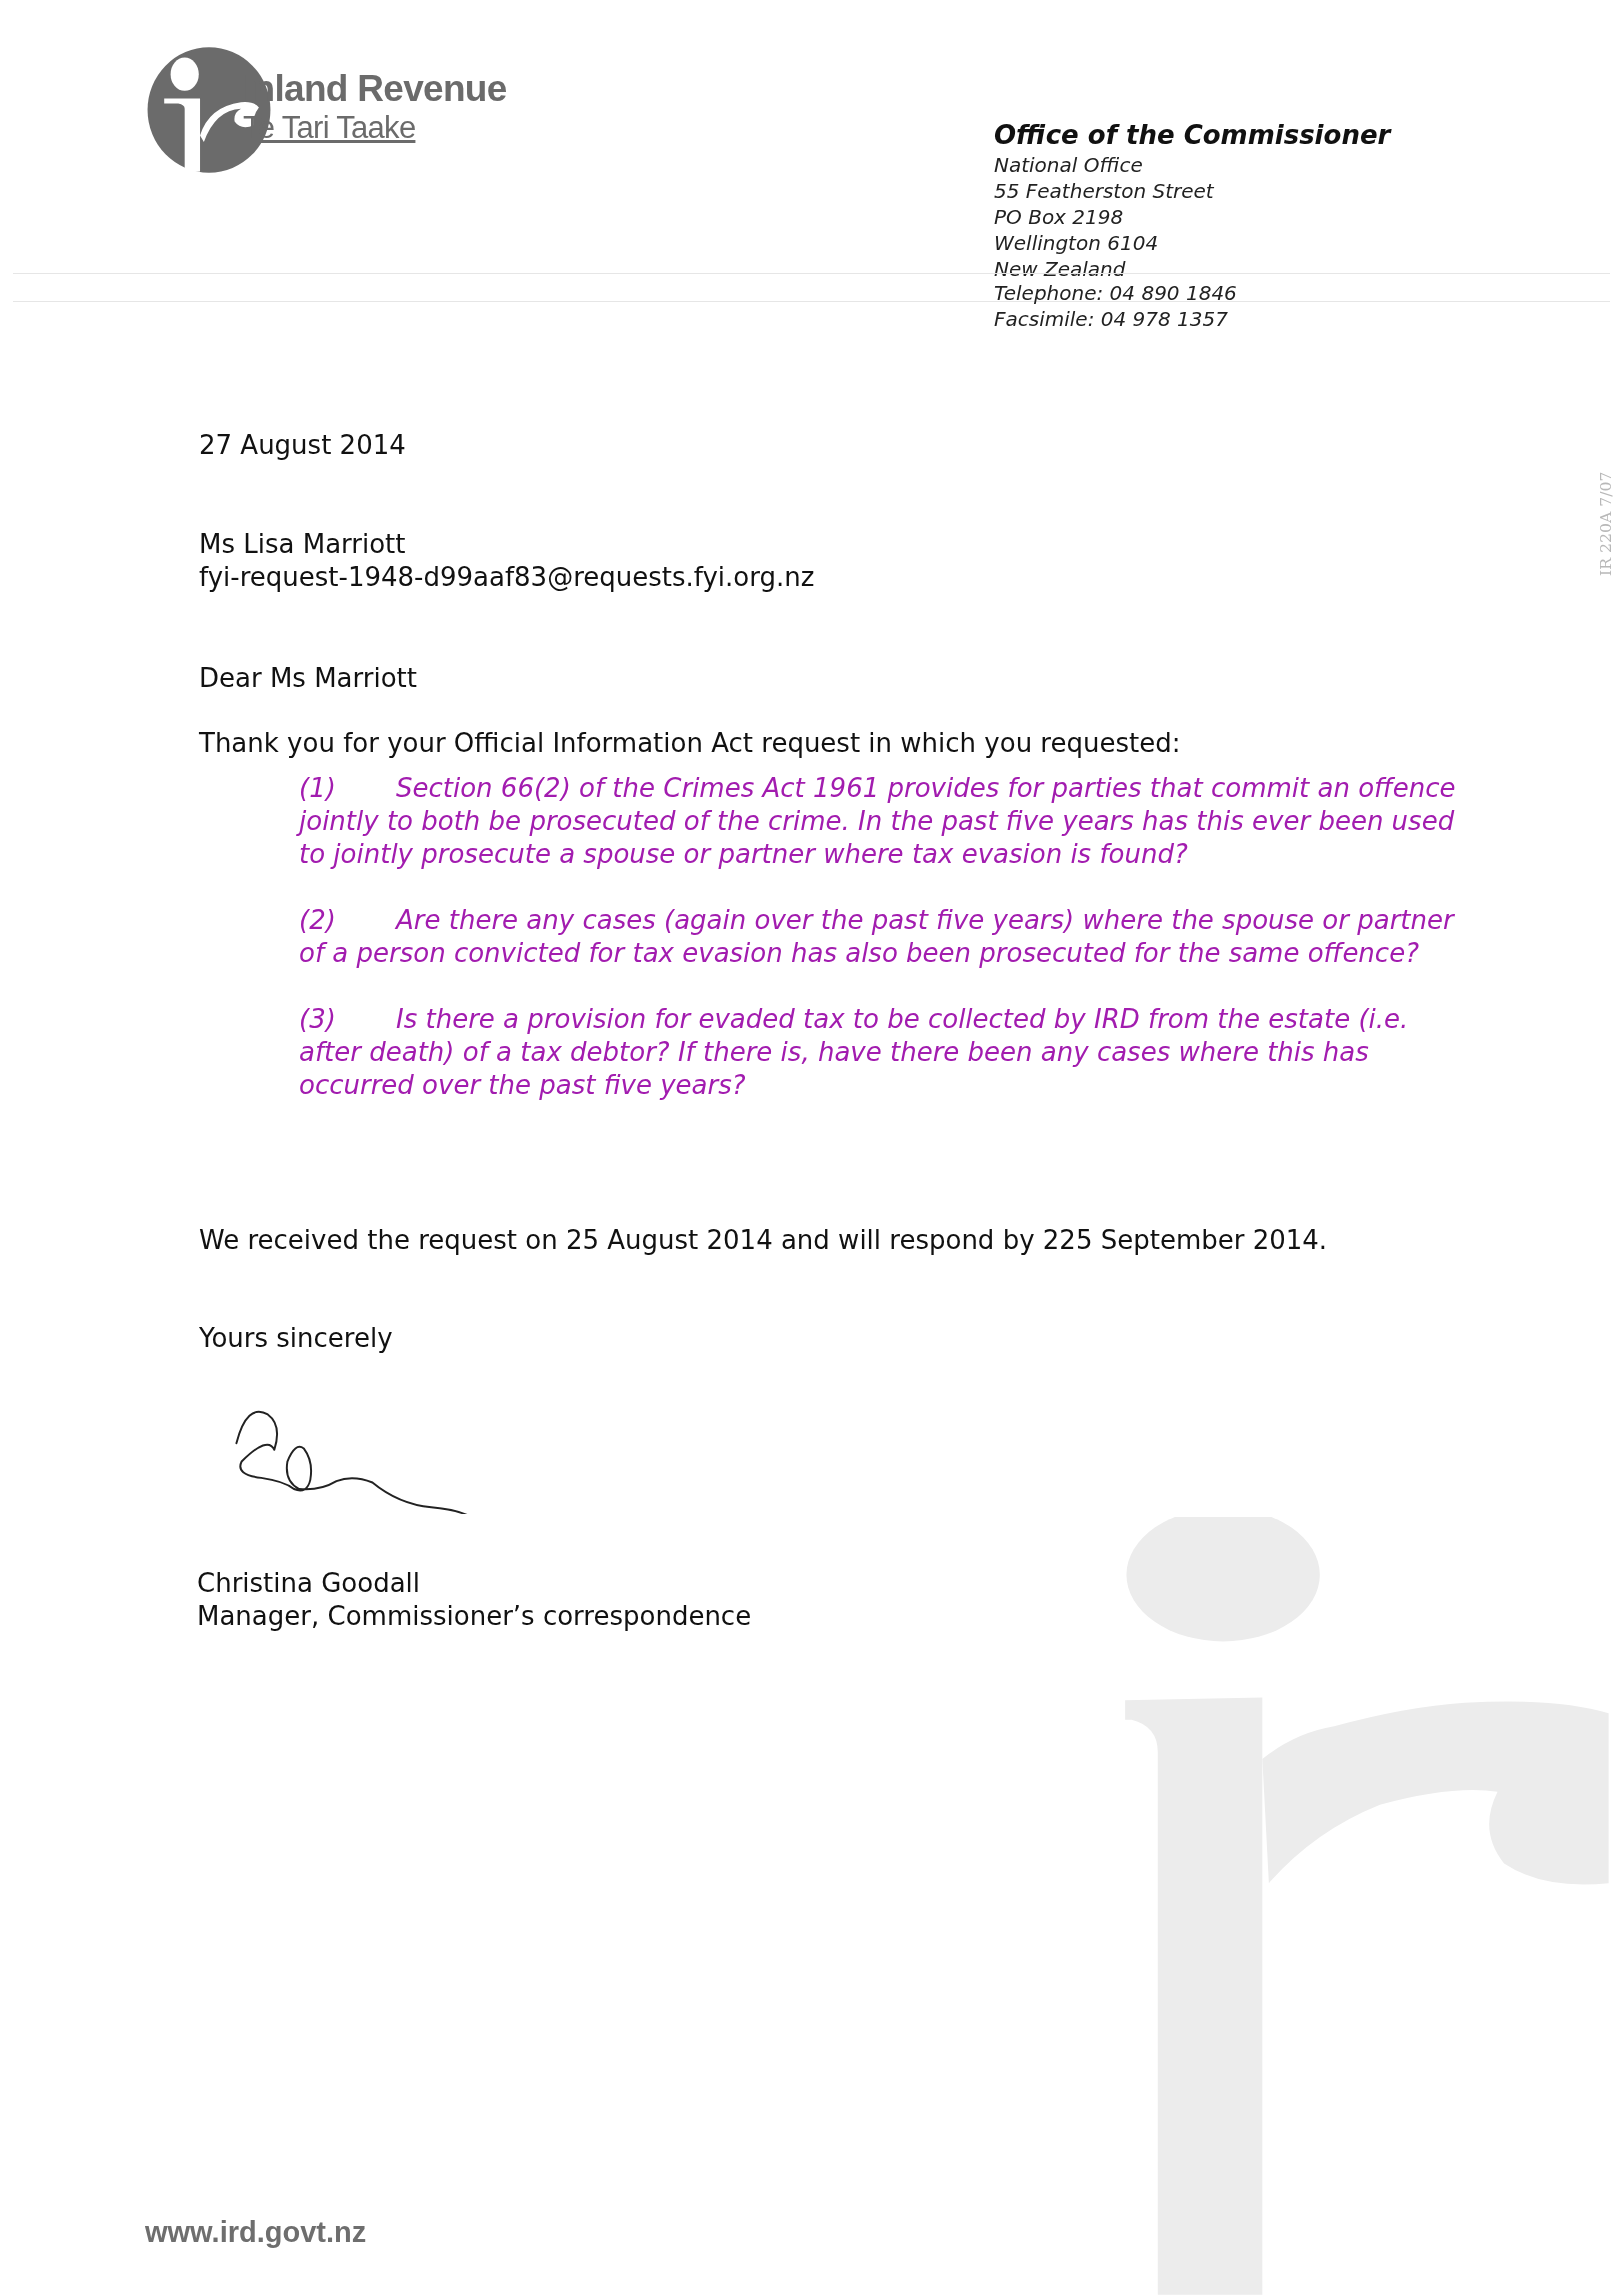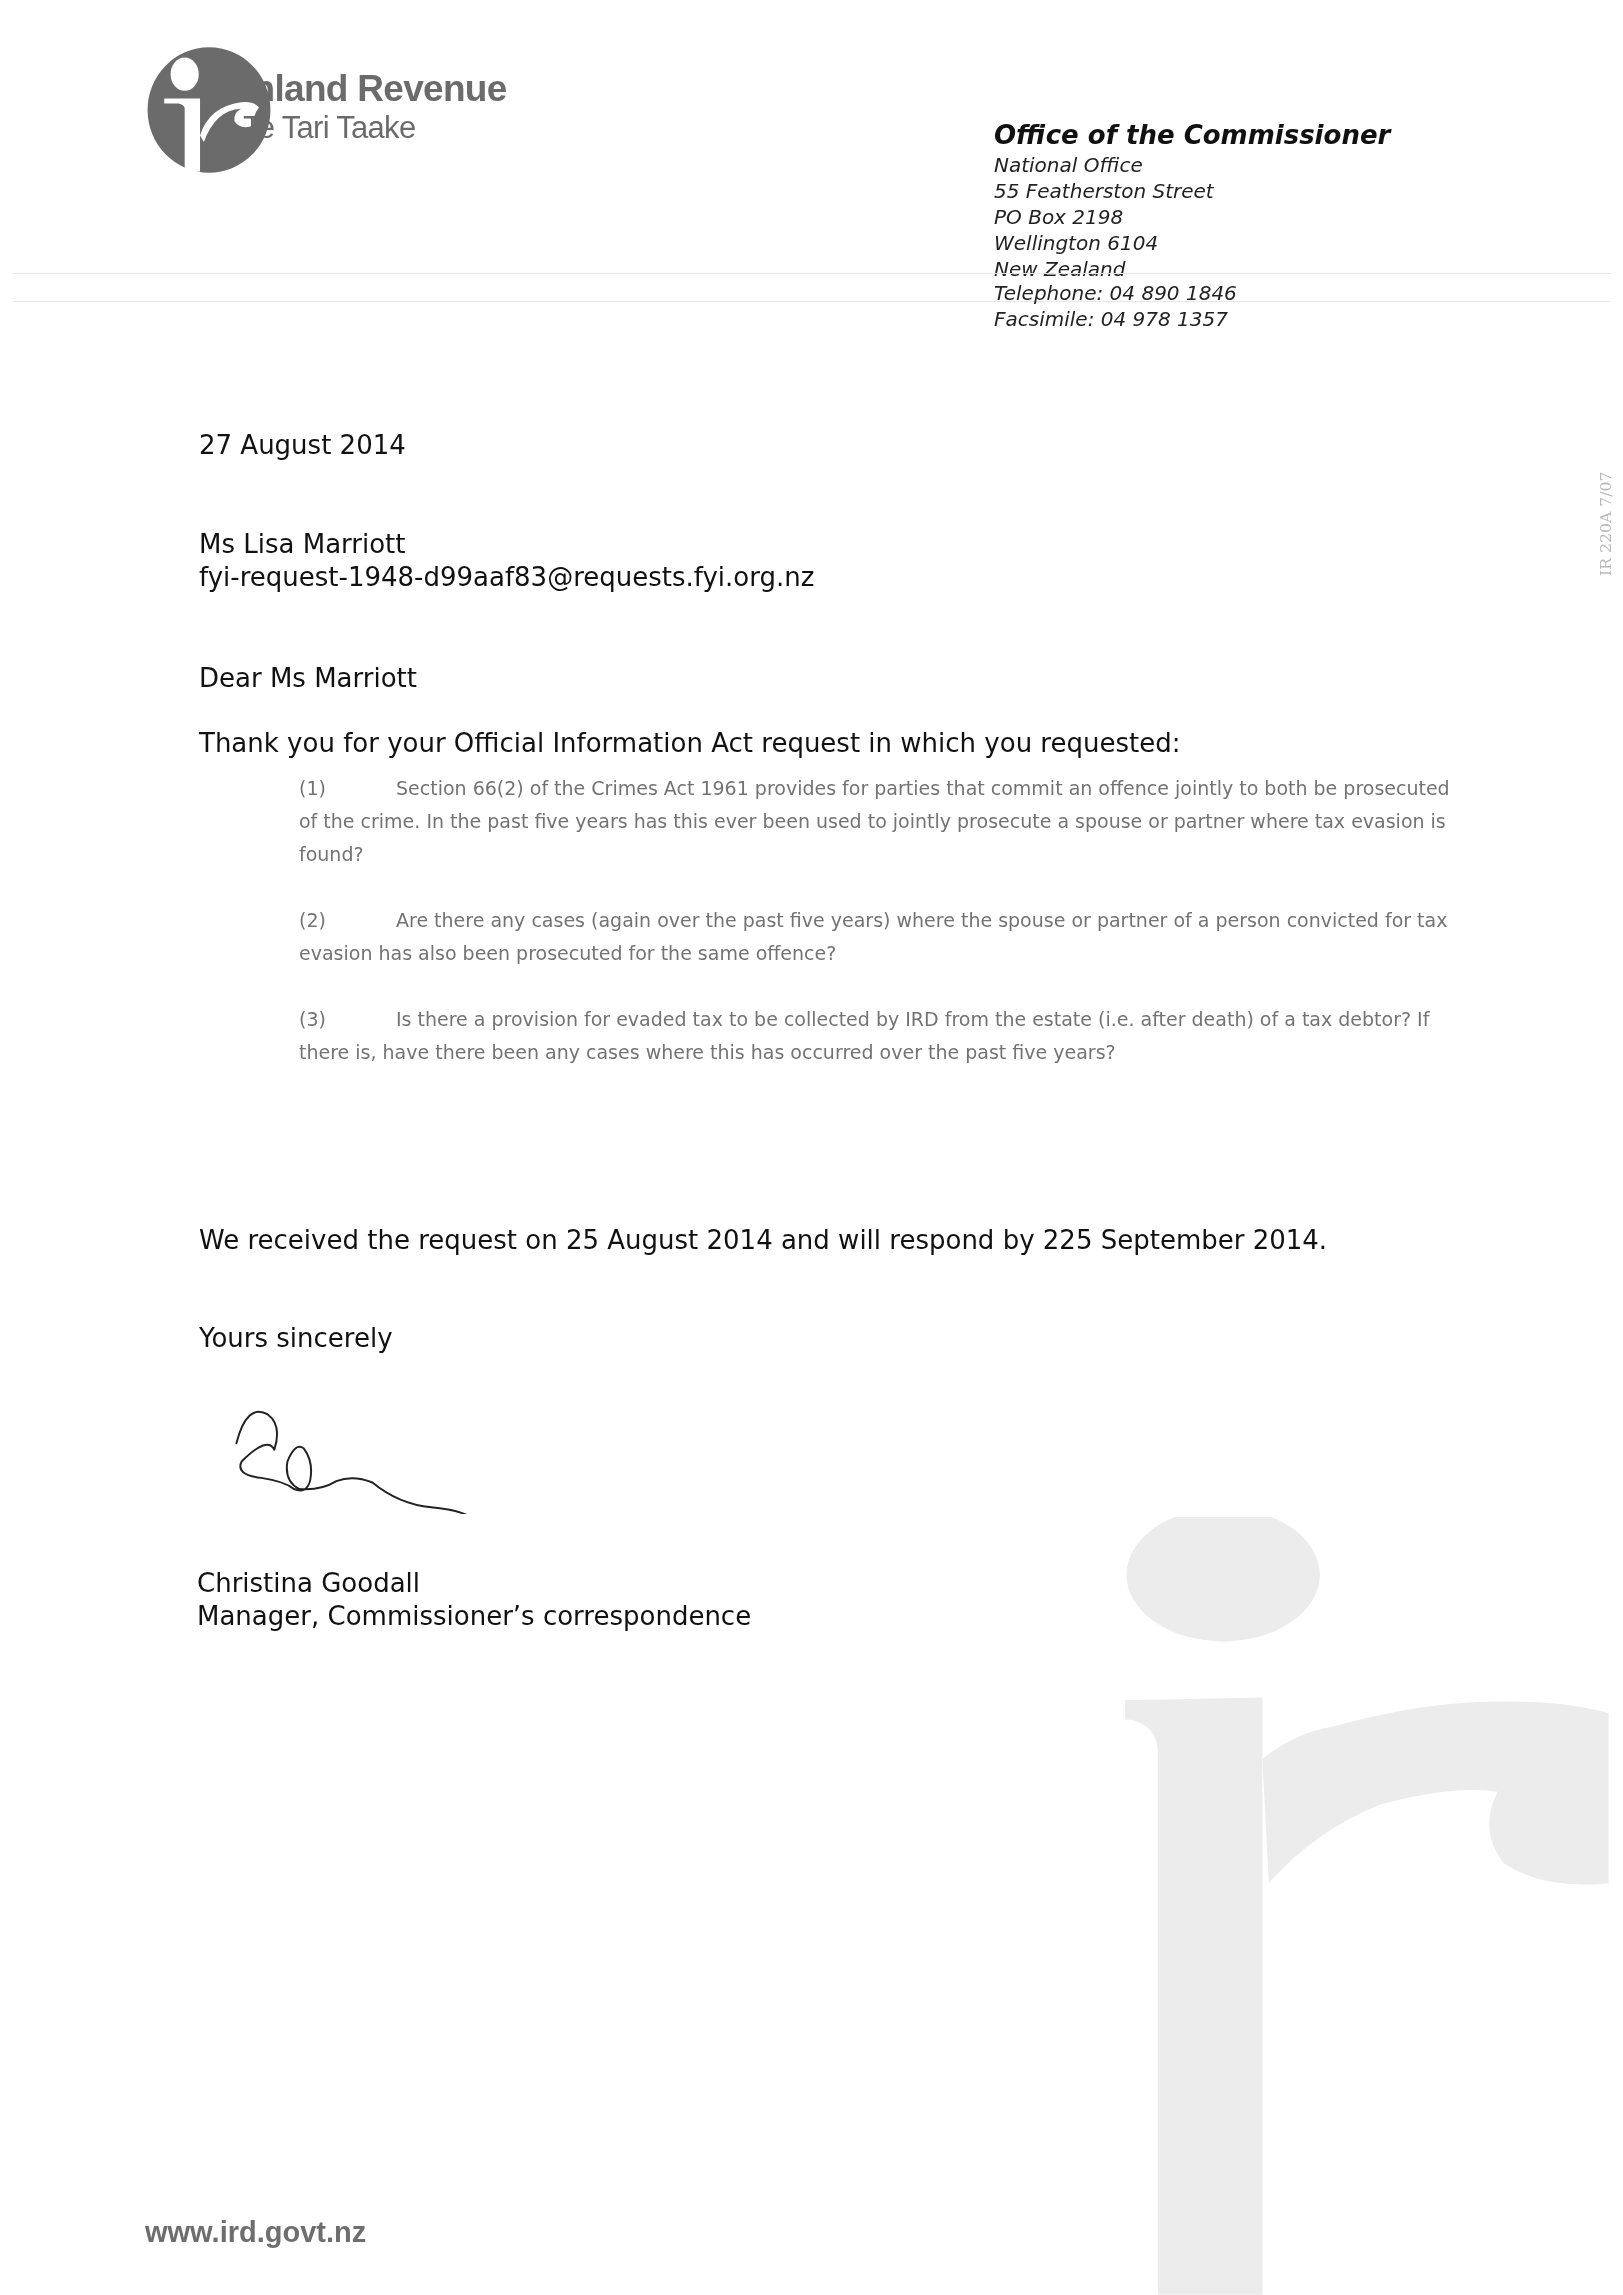--- a/index.html
+++ b/index.html
@@ -5,21 +5,21 @@
     html, body { margin: 0; padding: 0; background: #ffffff; }
     body { width: 1623px; height: 2295px; position: relative; overflow: hidden;
            font-family: "DejaVu Sans", sans-serif; color: #1a1a1a; }
     .abs { position: absolute; }
 
     
     .logo-mark { left: 145px; top: 46px; width: 128px; height: 128px; }
     .brand-name { left: 243px; top: 68px; font-family: "Liberation Sans", sans-serif;
                   font-size: 37px; font-weight: bold; color: #6b6b6b; letter-spacing: -0.7px; }
     .brand-sub { left: 243px; top: 110px; font-family: "Liberation Sans", sans-serif;
-                 font-size: 31px; color: #6b6b6b; letter-spacing: -0.7px; }
+                 font-size: 31px; color: #6b6b6b; letter-spacing: -0.7px; text-decoration: underline; }
 
     
     .office { left: 994px; top: 86px; font-style: italic; margin-top: 32px; }
     .office-title { font-size: 26px; font-weight: bold; color: #111; line-height: 34px; }
     .office-line { font-size: 20px; line-height: 26px; color: #222; }
     .contact { left: 994px; top: 280px; font-style: italic; }
     .contact .office-line { line-height: 26px; }
 
     
     .rule { left: 13px; width: 1597px; height: 1.3px; background: #e6e6e6; }
@@ -30,21 +30,21 @@
     .formcode { left: 1596px; top: 576px; transform: rotate(-90deg); transform-origin: left top;
                 font-family: "DejaVu Serif", serif; font-size: 15.7px; color: #b8b8b8; white-space: nowrap; }
 
     
     .body-text { font-size: 26px; line-height: 33px; color: #111; margin-top: 24px; }
     .date { left: 199px; top: 405px; }
     .recipient { left: 199px; top: 504px; }
     .salutation { left: 199px; top: 638px; }
     .intro { left: 199px; top: 703px; }
     .requests { left: 299px; top: 772px; width: 1158px; }
-    .req-item { font-size: 19px; line-height: 33px; color: #737373; margin-bottom: 33px; }
+    .req-item { font-size: 26px; line-height: 33px; font-style: italic; color: #a21caf; margin-bottom: 33px; }
     .req-num { display: inline-block; width: 97px; }
     .closing-note { left: 199px; top: 1200px; }
     .signoff { left: 199px; top: 1298px; }
     .signature { left: 222px; top: 1396px; width: 327px; height: 118px; }
     .signer { left: 197px; top: 1543px; }
 
     
     .watermark { left: 1099px; top: 1517px; width: 524px; height: 778px; }
 
     

